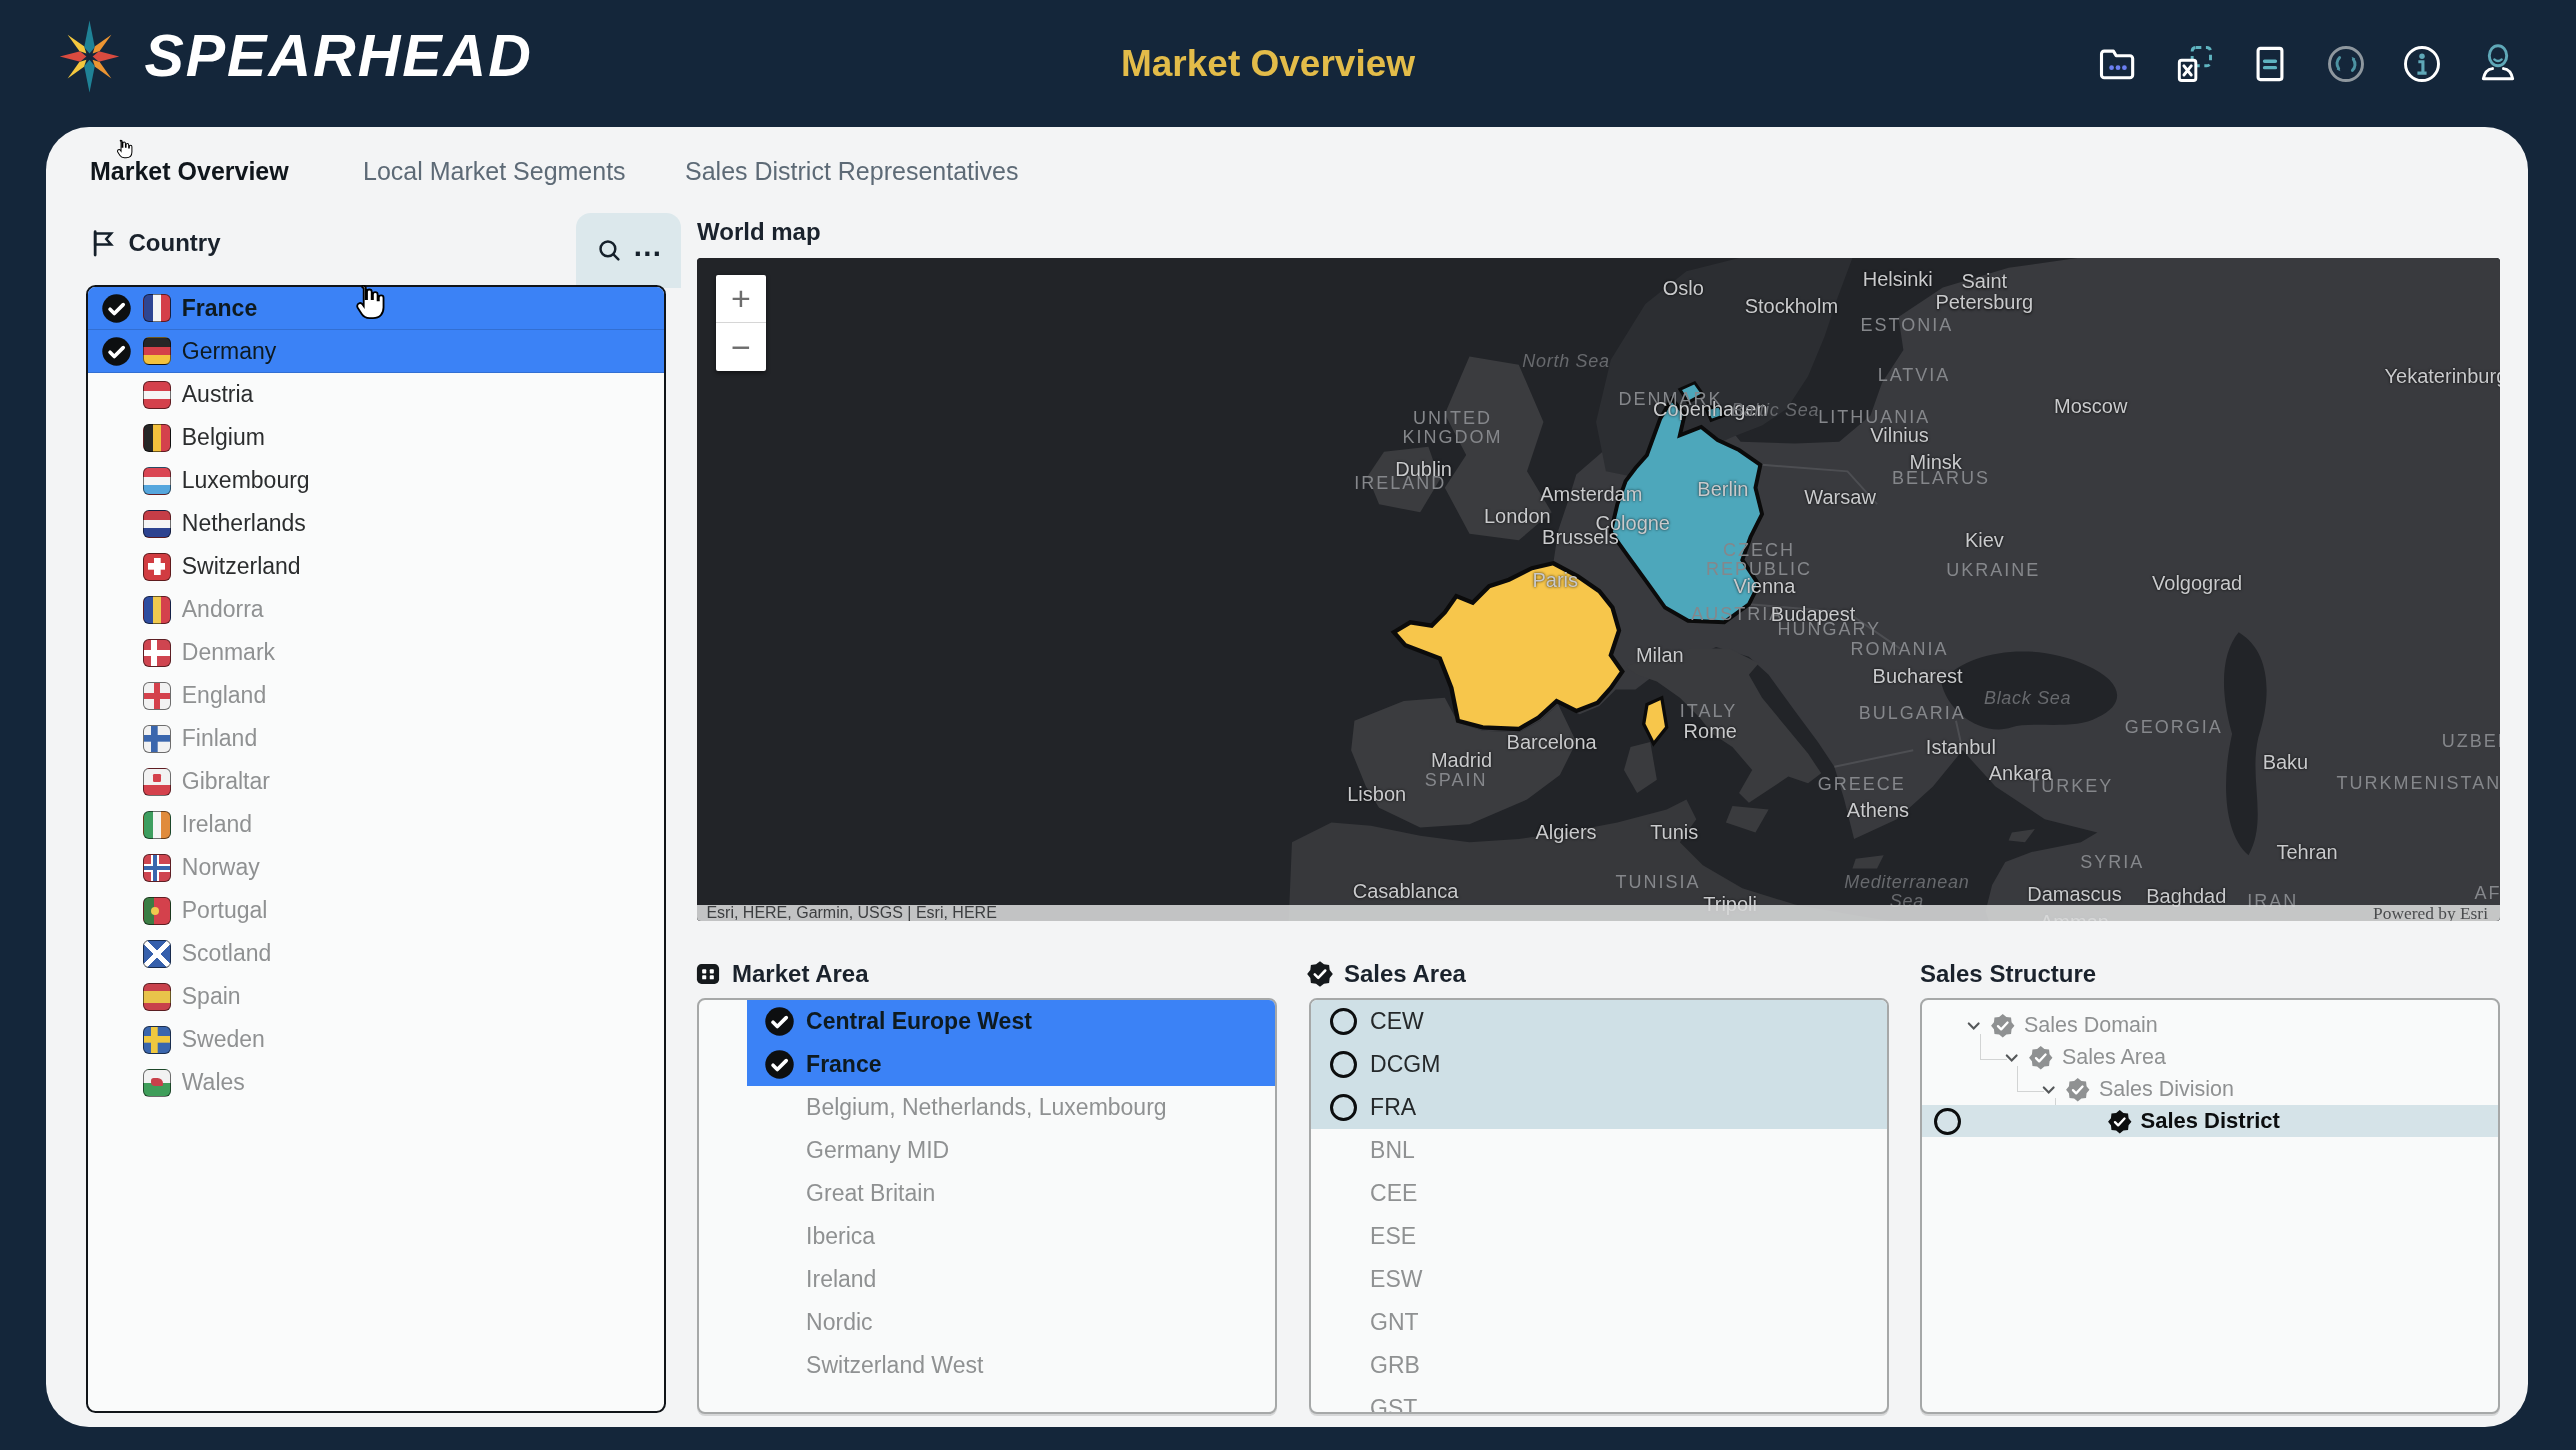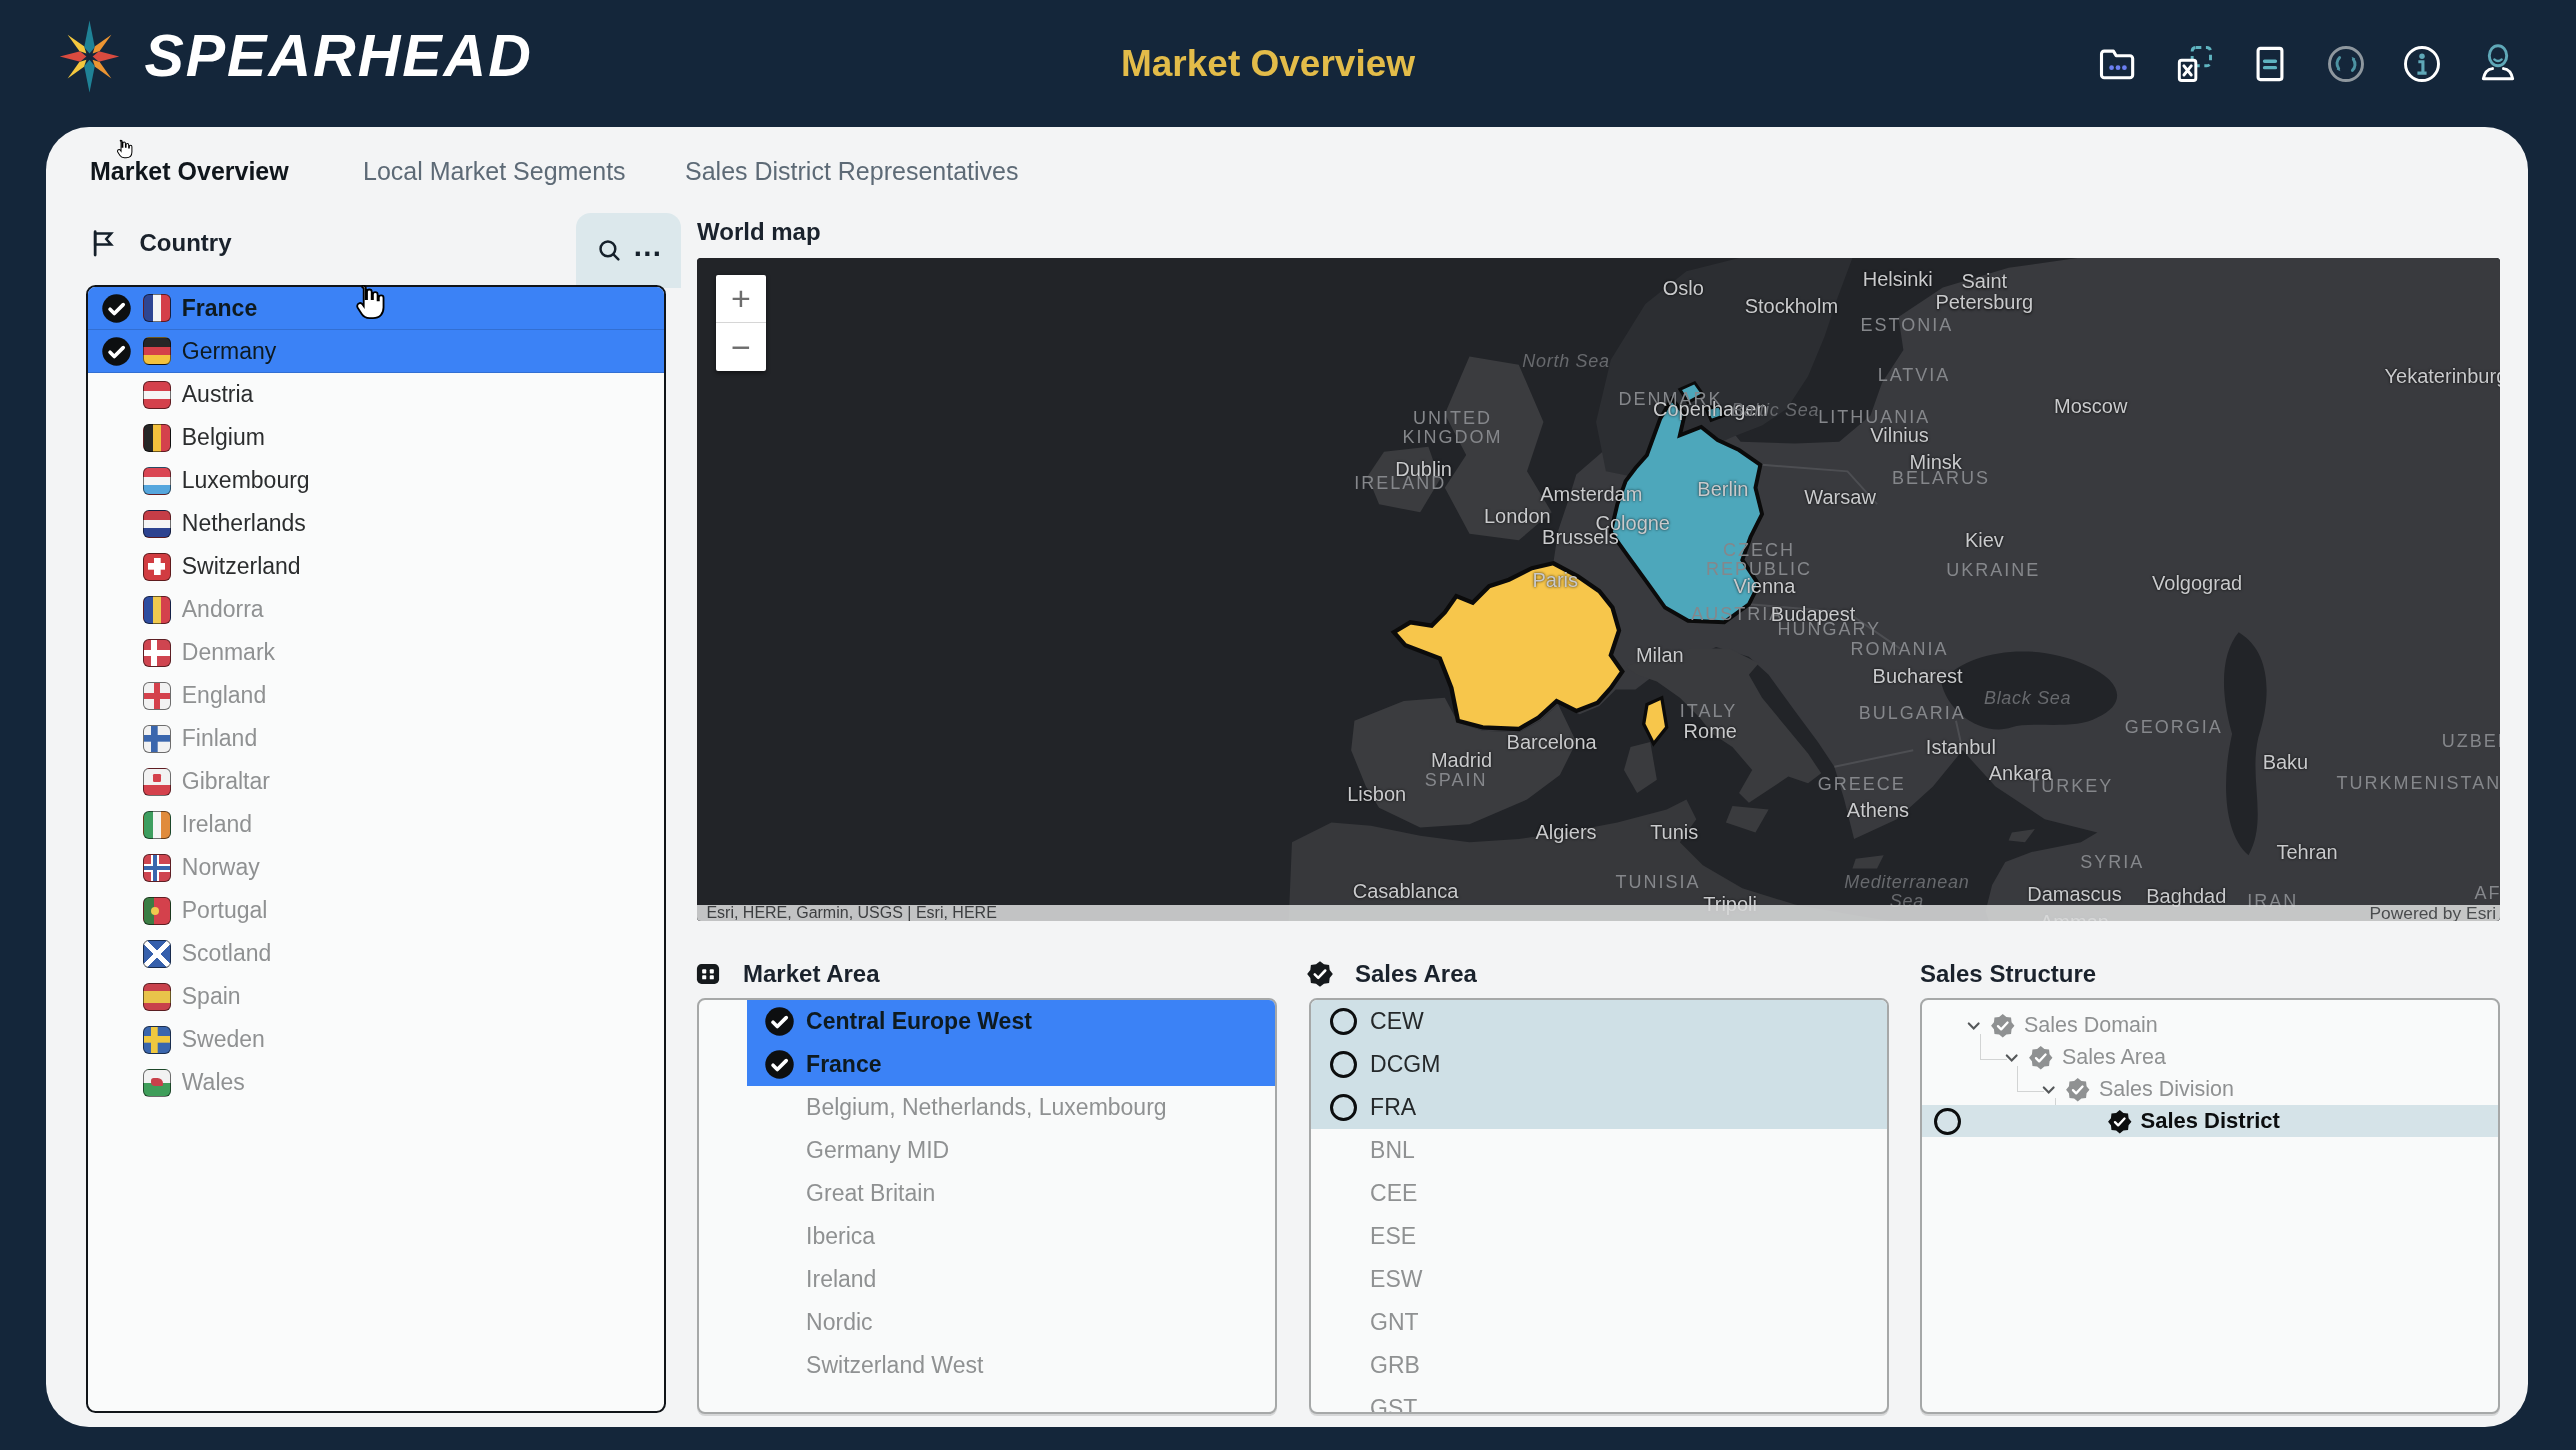--- a/index.html
+++ b/index.html
@@ -15,21 +15,21 @@
   .top-icons{position:absolute;right:56px;top:0;height:127px;display:flex;align-items:center;gap:32px;}
   .top-icons .ticon{width:44px;height:44px;flex:none;}
 
   
   .content{position:absolute;left:46px;top:127px;width:2482px;height:1300px;background:#f3f4f5;
     border-radius:43px;overflow:hidden;}
 
   .tab{position:absolute;top:29.5px;font-size:25px;color:#5d6a76;cursor:default;}
   .tab.active{color:#10161c;font-weight:bold;}
 
-  .panel-title{position:absolute;display:flex;align-items:center;gap:21px;font-size:24px;font-weight:600;color:#1a222c;justify-content:center;}
+  .panel-title{position:absolute;display:flex;align-items:center;gap:10px;font-size:24px;font-weight:600;color:#1a222c;justify-content:center;}
 
   
   .search-tab{position:absolute;left:530px;top:86px;width:105px;height:75px;background:#dce8ec;
     border-radius:14.8px 14.8px 0 0;display:flex;align-items:center;justify-content:center;gap:9.4px;}
   .dots{font-size:29.5px;font-weight:bold;color:#15202b;letter-spacing:1.3px;line-height:27px;margin-top:-9.4px;}
   .country-box{position:absolute;left:40px;top:158px;width:580px;height:1128px;background:#fafbfb;
     border:2.7px solid #101418;border-radius:9.4px;overflow:hidden;}
   .lrow{display:flex;align-items:center;height:43px;padding-left:13.4px;gap:10.7px;}
   .lrow .slot{width:31px;height:31px;flex:none;display:flex;align-items:center;justify-content:center;}
   .lrow.selected{background:#3b82f6;border-bottom:0.7px solid rgba(0,0,0,.14);}
@@ -86,21 +86,21 @@
   .ml-city{font-size:20px;color:#c9cacc;text-shadow:0 0.7px 2.7px rgba(0,0,0,.9);}
   .ml-country{font-size:18px;color:#85878b;letter-spacing:2px;}
   .ml-sea{font-size:18px;color:#67696d;font-style:italic;letter-spacing:0.7px;}
   .zoomctl{position:absolute;left:19px;top:17.4px;width:50px;background:#ffffff;border-radius:2px;
     box-shadow:0 1.3px 4px rgba(0,0,0,.5);}
   .zbtn{height:48px;display:flex;align-items:center;justify-content:center;font-size:34px;color:#6d6d6d;}
   .zbtn:first-child{border-bottom:1.3px solid #d6d6d6;}
   .attribution{position:absolute;left:0;right:0;bottom:0;height:16px;background:rgba(216,218,218,.88);
     font-size:16px;color:#3c3e40;display:flex;align-items:center;}
   .attribution .left{padding-left:9.4px;}
-  .attribution .right{margin-left:auto;padding-right:4px;font-size:17.4px;color:#4a4c4e;}
+  .attribution .right{margin-left:auto;padding-right:12px;font-size:17.4px;color:#4a4c4e;font-family:Liberation Serif, serif;}
 
   
   .gbox{position:absolute;width:580px;height:416px;background:#f9fafa;border:2px solid #a6a8a8;
     border-radius:8px;overflow:hidden;box-shadow:0 2px 0 rgba(0,0,0,.12);}
   .gbox .lrow{height:43px;padding-left:17.4px;}
   .gbox .lrow.selected{border-bottom:none;}
   .gbox .lrow.softsel{background:#cfe0e6;}
   .gbox .lrow.softsel .lbl{color:#24282a;}
   .gbox .lrow.selected .lbl{font-weight:600;}
 

